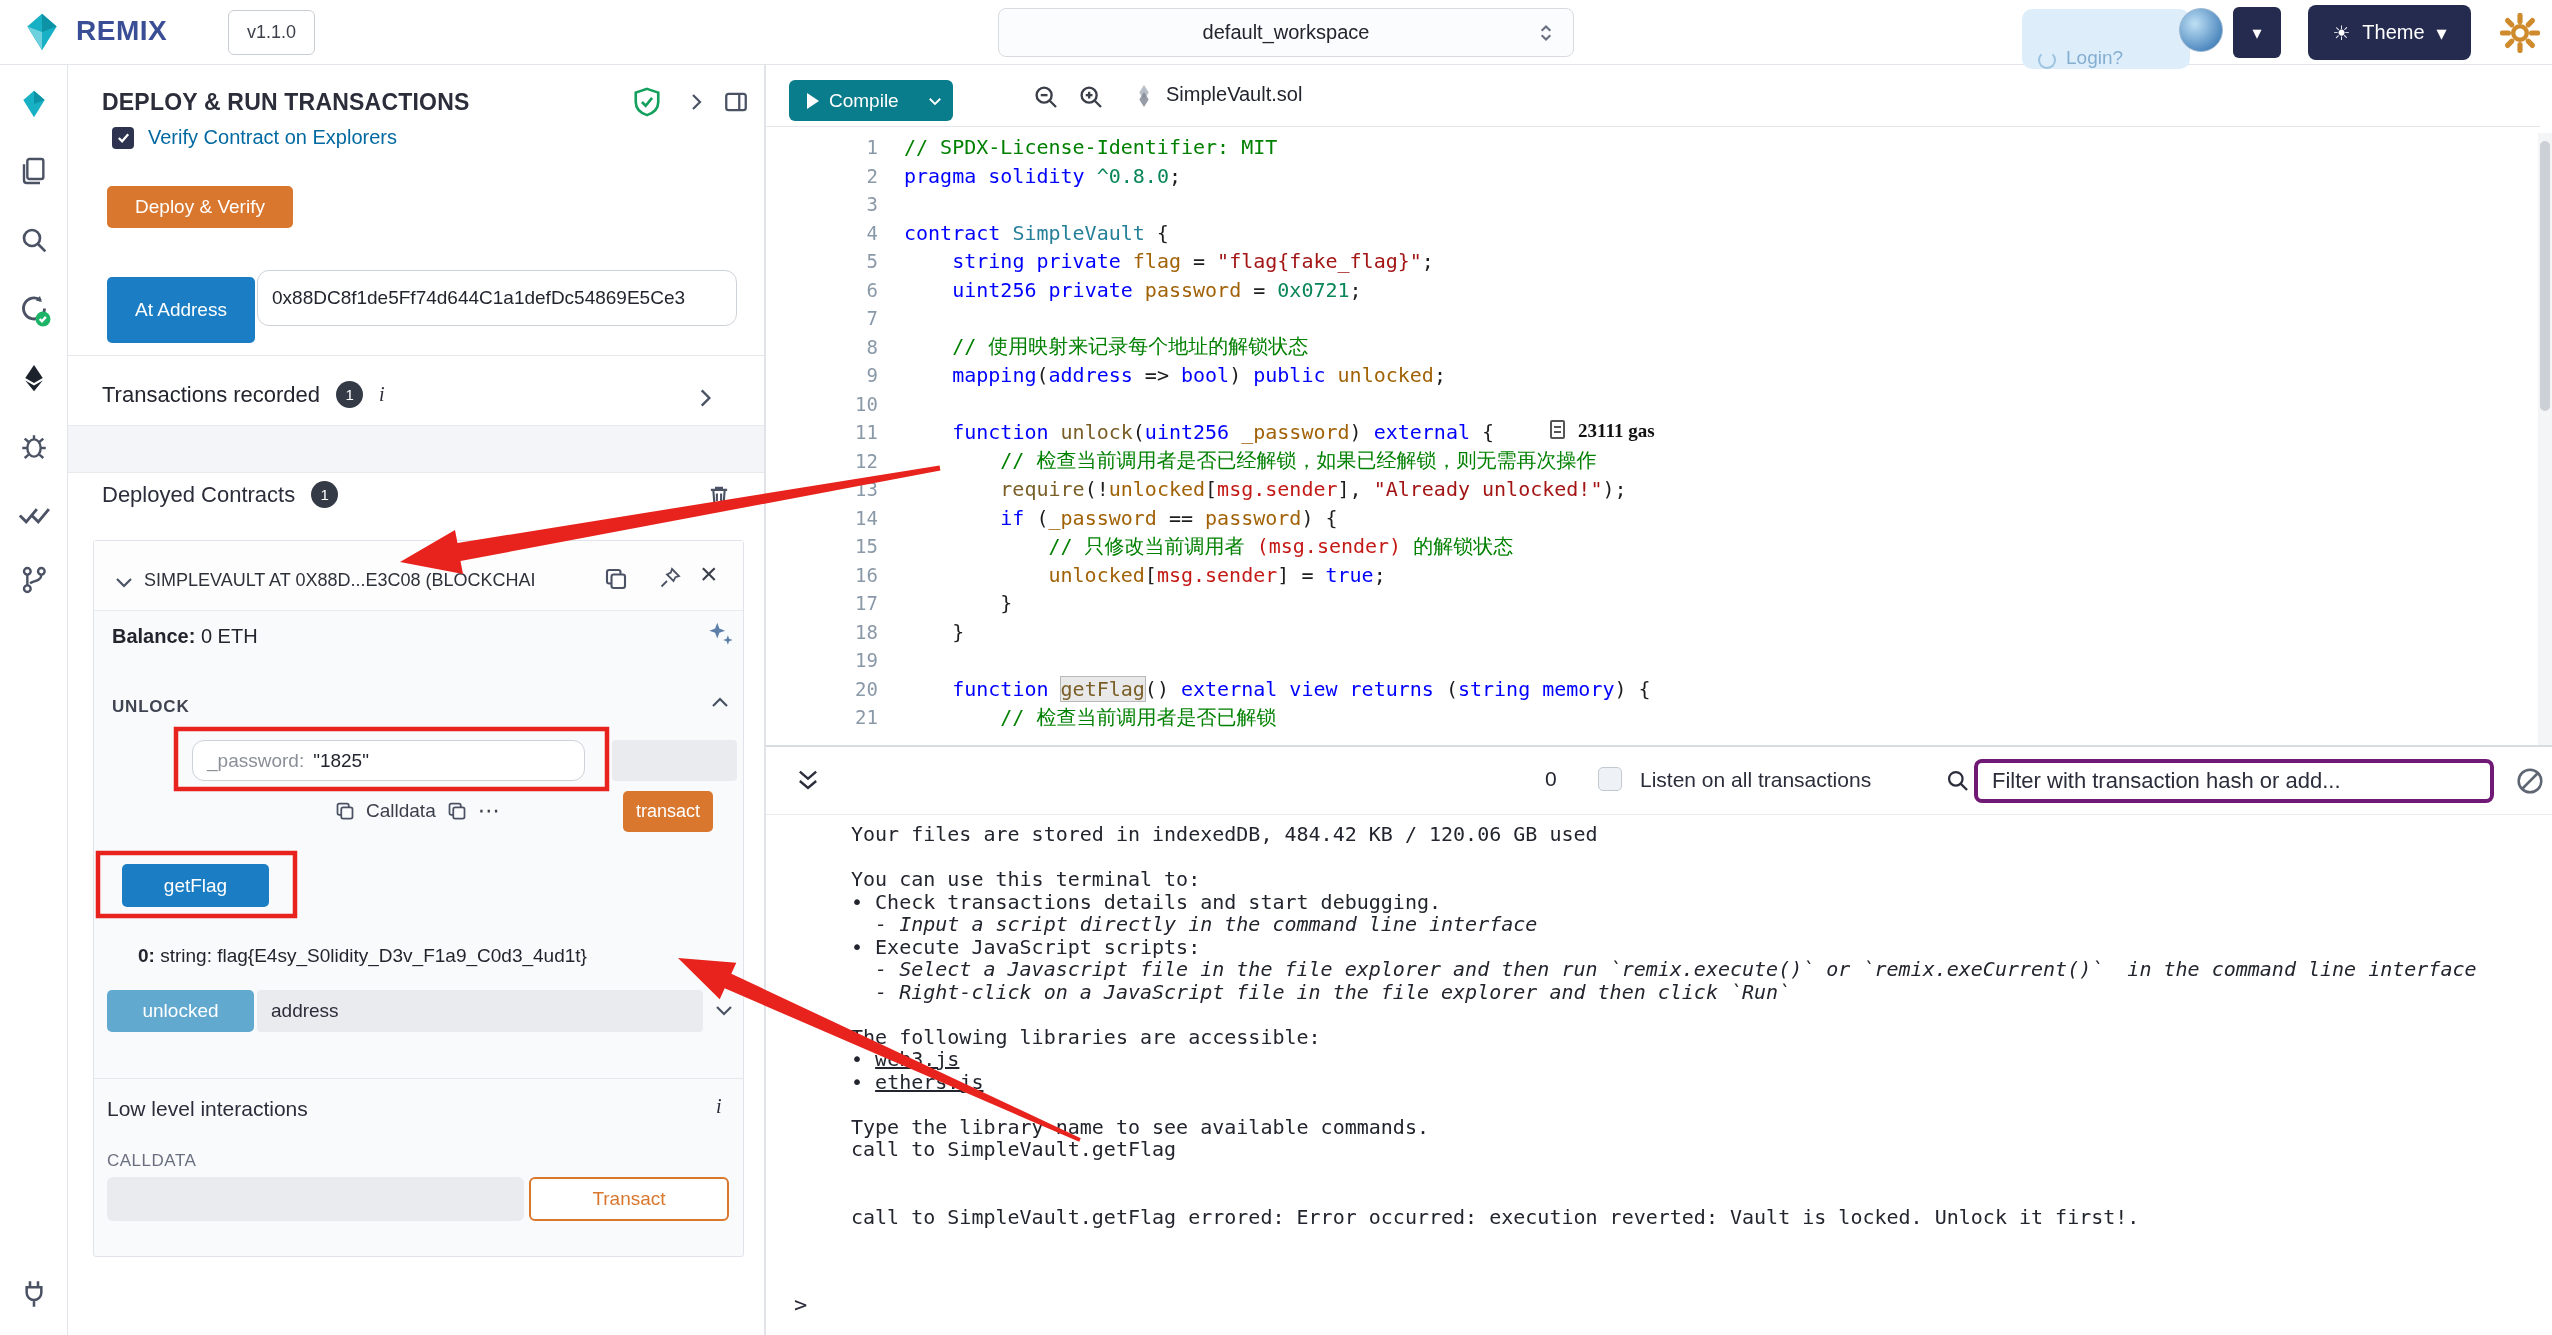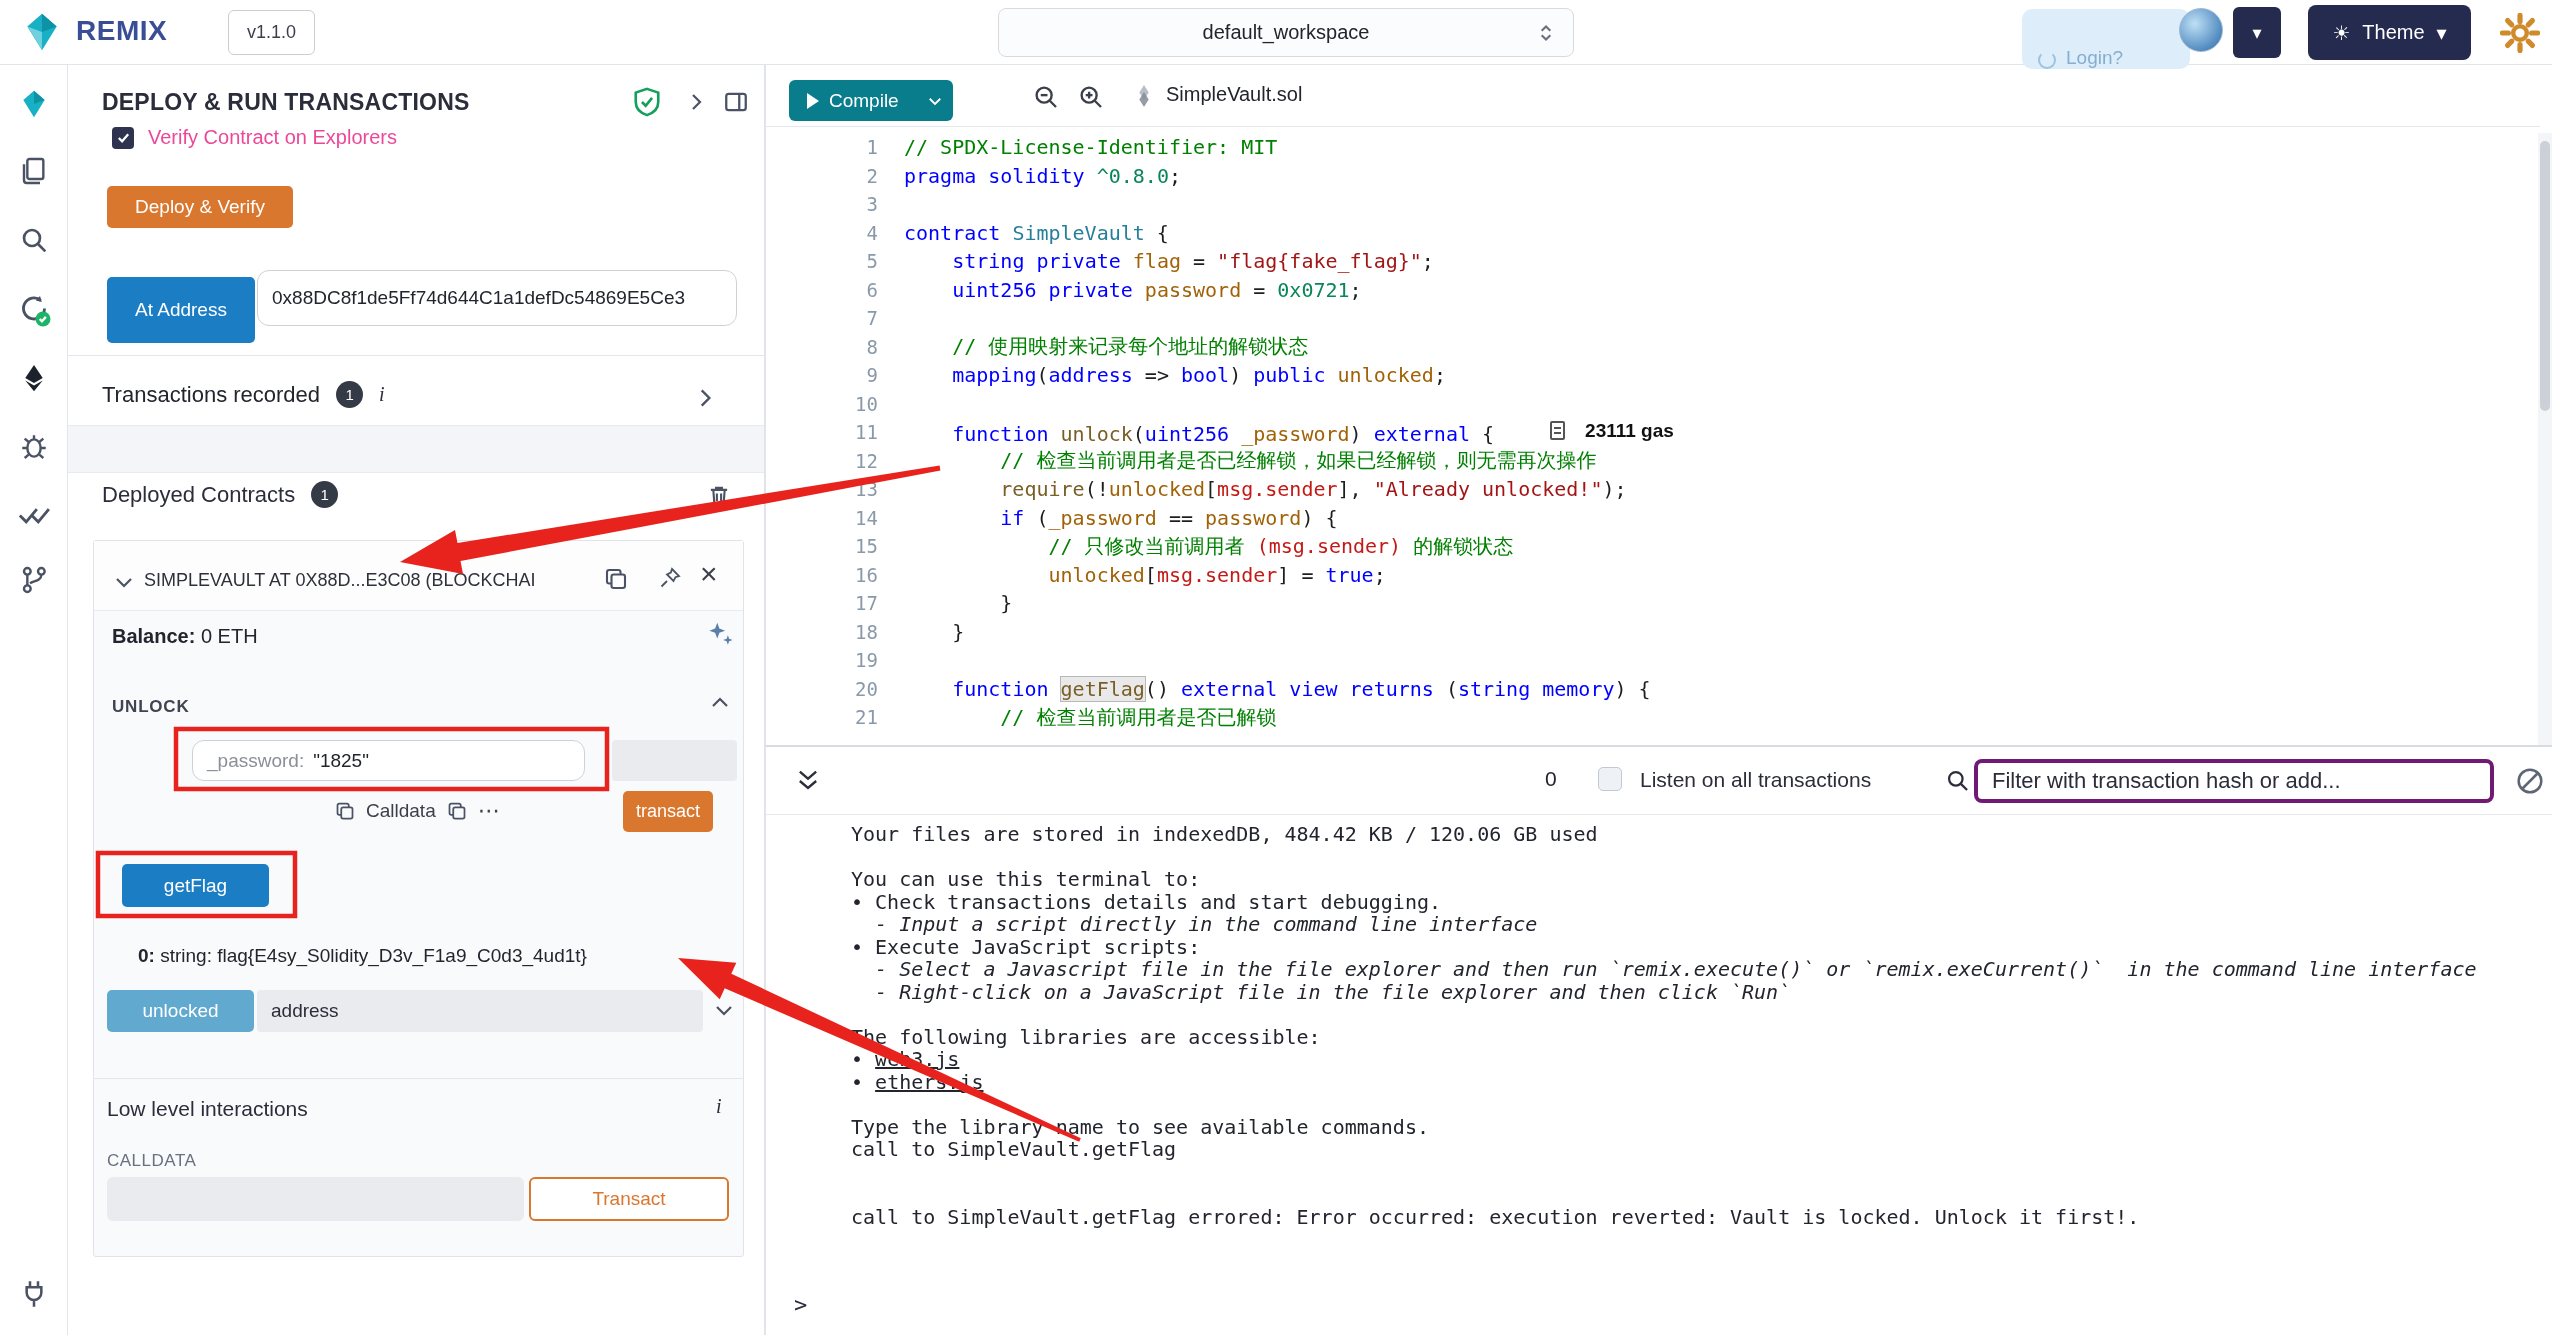--- a/index.html
+++ b/index.html
@@ -63,21 +63,21 @@
     display:flex;align-items:center;justify-content:center;color:#fff}
   .play{width:0;height:0;border-left:12px solid #fff;border-top:8px solid transparent;border-bottom:8px solid transparent}
   .code-area{position:absolute;left:0;top:68px;right:14px;bottom:0;overflow:hidden;
     font-family:"DejaVu Sans Mono","Liberation Mono",monospace;font-size:20px}
   .cl{display:flex;height:28.5px;align-items:center;white-space:pre}
   .ln{width:112px;text-align:right;color:#8a99a8;font-size:19px;flex:none}
   .lc{margin-left:26px}
   .tk-k{color:#0000ff}.tk-t{color:#267f99}.tk-v{color:#a16207}.tk-s{color:#a31515}
   .tk-n{color:#098658}.tk-c{color:#008000}.tk-r{color:#c41a16}.tk-f{color:#795e26}.tk-d{color:#1e1e1e}
   .tk-hl{color:#795e26;background:#e9e9e9;outline:1px solid #b8b8b8}
-  .gas-badge{display:inline-flex;align-items:center;gap:20px;margin-left:56px;font-weight:bold;color:#111;font-size:19px;font-family:Liberation Sans, sans-serif}
+  .gas-badge{display:inline-flex;gap:13px;margin-left:56px;font-weight:bold;color:#111;font-size:19px;font-family:Liberation Serif, serif}
   .gas-icon{width:15px;height:19px;border:2px solid #555;border-radius:2px;
     background:linear-gradient(#555,#555) 2px 4px/7px 2px no-repeat,linear-gradient(#555,#555) 2px 9px/7px 2px no-repeat}
   .scrolltrack{position:absolute;right:0;top:68px;bottom:0;width:14px;background:#f4f5f6}
   .scrollthumb{position:absolute;left:2px;top:8px;width:10px;height:270px;background:#ccd1d7;border-radius:5px}
 
   
   .term{position:absolute;left:765px;top:745px;right:0;bottom:0;background:#fff;border-top:2px solid #d8dce1;border-left:1px solid #e2e5ea}
   .term-hdr{position:absolute;left:0;right:0;top:0;height:68px;background:#fff;border-bottom:1px solid #e8eaee}
   .term-chk{position:absolute;left:832px;top:20px;width:24px;height:24px;background:#eef1f5;border:1px solid #c3c9d1;border-radius:5px}
   .filter{position:absolute;left:1208px;top:12px;width:520px;height:44px;border:4px solid #701a75;border-radius:8px;
@@ -244,21 +244,21 @@
           <line x1="10" y1="3" x2="10" y2="13"></line>
         </svg>
     </span>
 
     <div class="abs" style="left:44px;top:61px;display:flex;align-items:center;gap:14px">
       <span class="chk">
         <svg width="15" height="15" viewBox="0 0 16 16" fill="none" stroke="#fff" stroke-width="2.4">
             <polyline points="3,8.5 6.5,12 13,4.5"></polyline>
           </svg>
       </span>
-      <span style="font-size:20px;color:#ec4899">Verify Contract on Explorers</span>
+      <span style="font-size:20px;color:#0369a1">Verify Contract on Explorers</span>
     </div>
 
     <button class="btn btn-orange abs" style="left:39px;top:121px;width:186px;height:42px">Deploy &amp; Verify</button>
 
     <button class="btn btn-blue abs" style="left:39px;top:212px;width:148px;height:66px;line-height:1.25;flex-direction:column">At Address</button>
     <div class="inp abs" style="left:189px;top:205px;width:480px;height:56px">0x88DC8f1de5Ff74d644C1a1defDc54869E5Ce3</div>
 
     <div class="divider" style="top:290px"></div>
 
     <div class="abs" style="left:34px;top:316px;display:flex;align-items:center;gap:16px">

